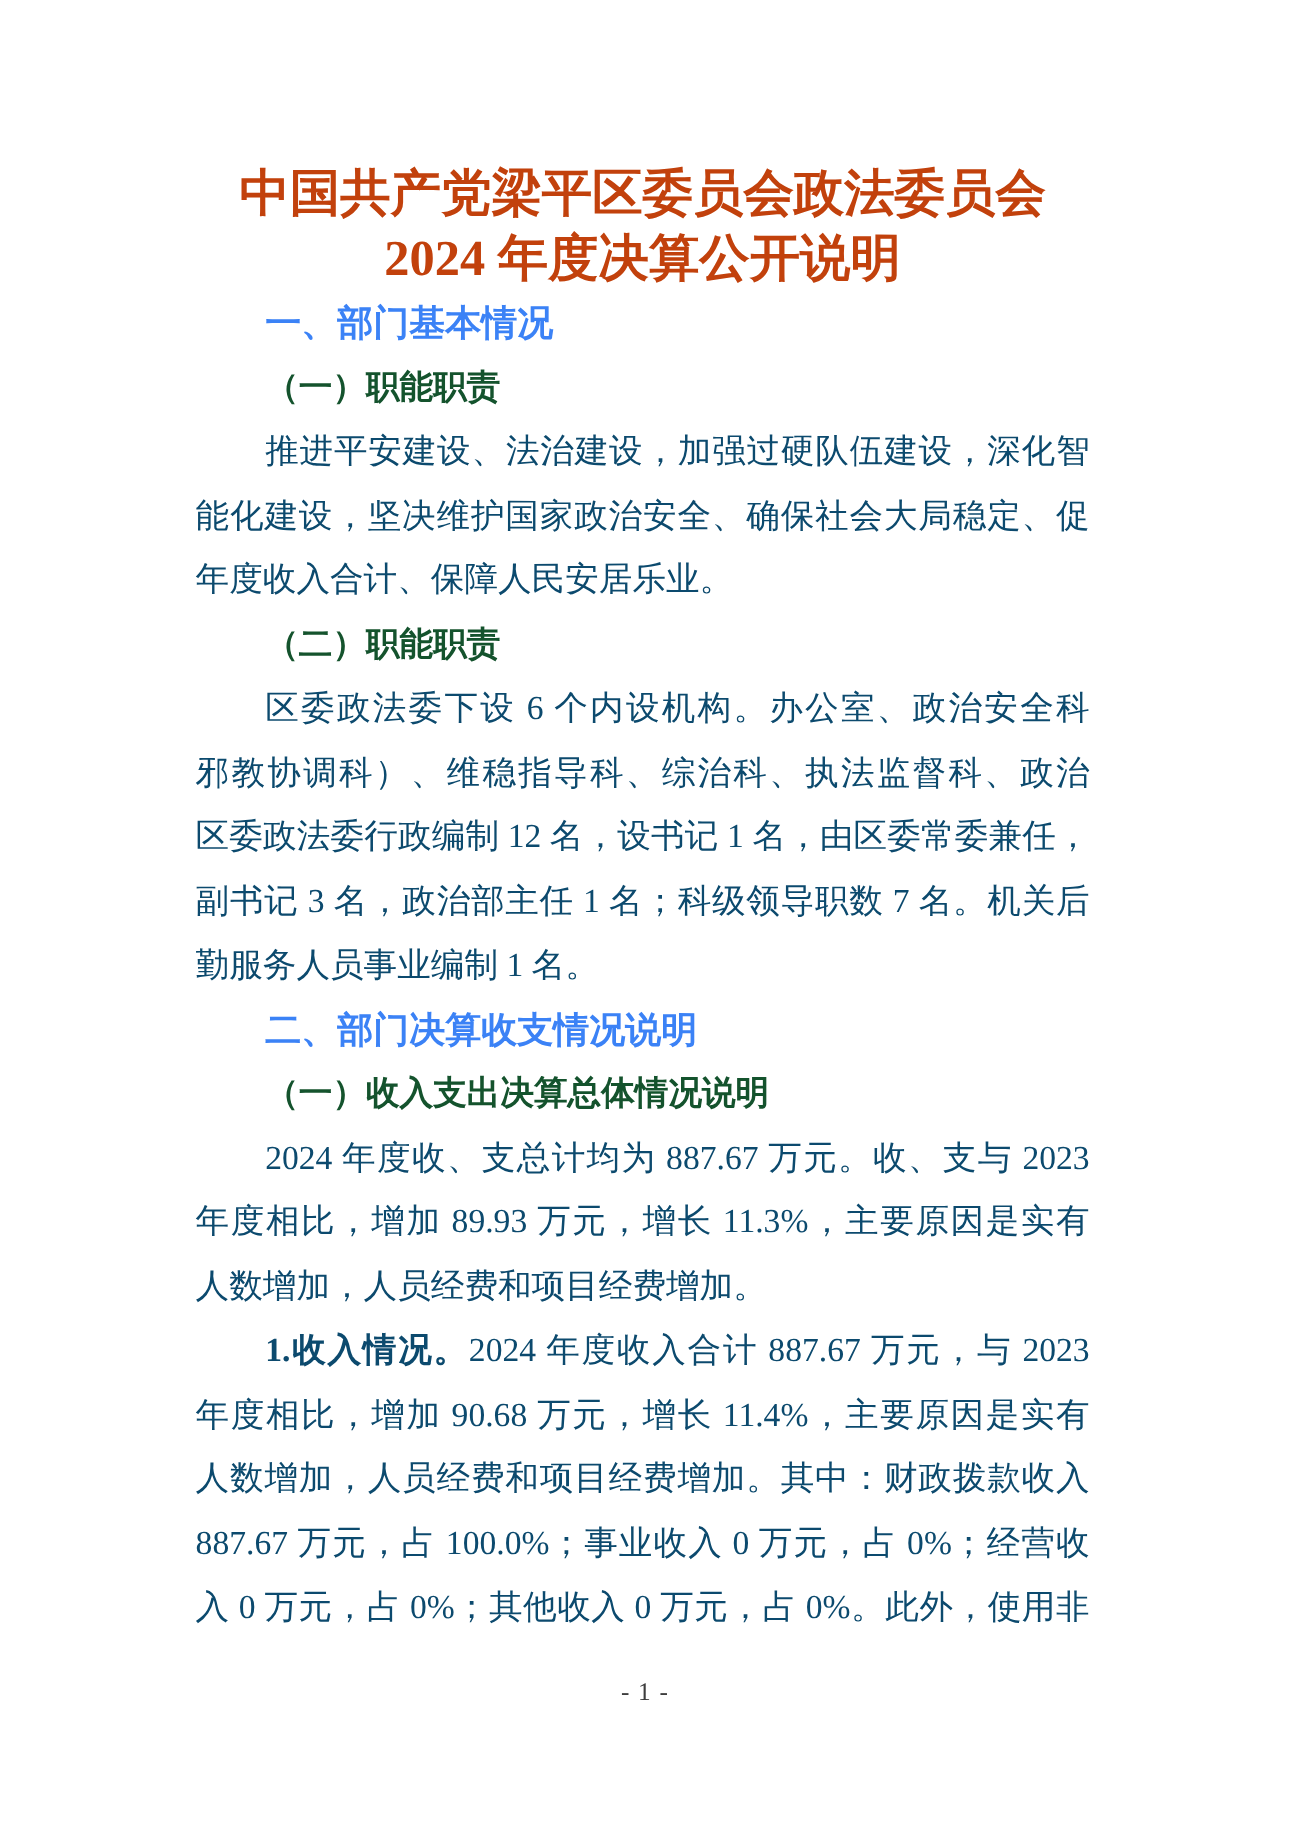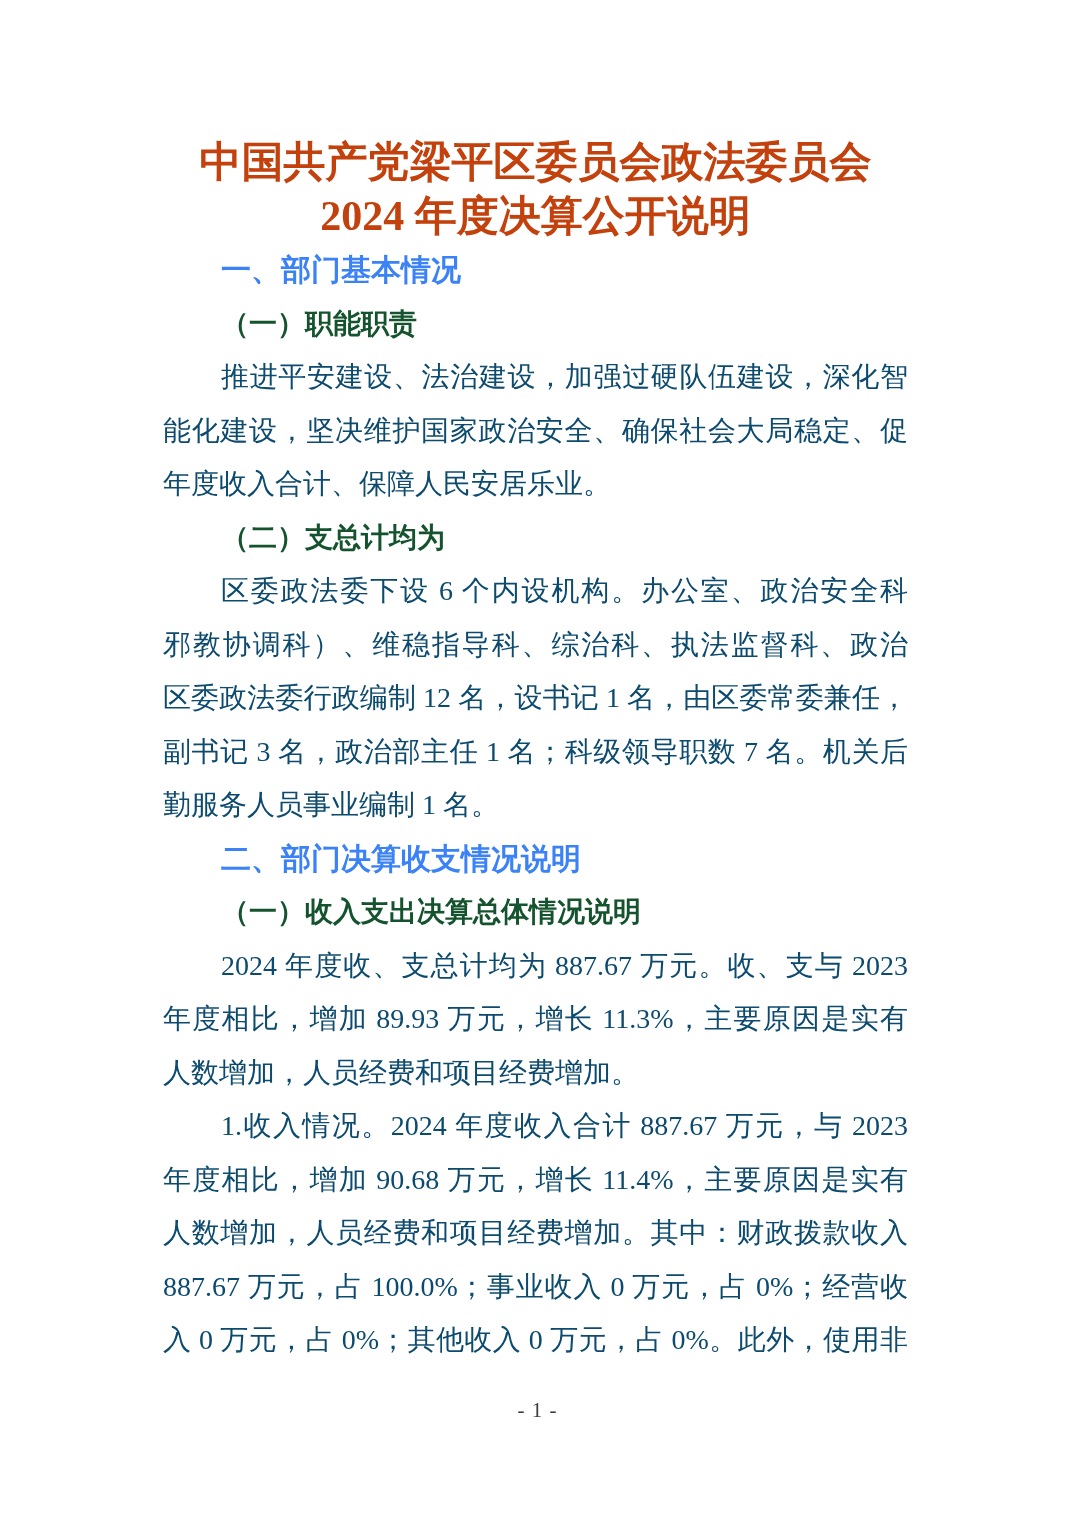--- a/index.html
+++ b/index.html
@@ -53,21 +53,21 @@
     text-indent: 58px;
     font-family: "Liberation Sans", sans-serif;
   }
   .h2 {
     font-size: 28px;
     font-weight: bold;
     color: #14532d;
     text-indent: 58px;
     font-family: "Liberation Serif", serif;
   }
-  .lead { font-weight: normal; }
+  .lead { font-weight: bold; }
   .footer {
     position: absolute;
     top: 1398px;
     left: 0;
     width: 1075px;
     text-align: center;
     font-size: 21px;
     letter-spacing: 1px;
     color: #3d3d3d;
     font-family: "Liberation Serif", serif;
@@ -83,21 +83,21 @@
     <div class="line title">2024 年度决算公开说明</div>
 
     <div class="line h1 lline">一、部门基本情况</div>
 
     <div class="line h2 lline">（一）职能职责</div>
 
     <div class="line jline indent">推进平安建设、法治建设，加强过硬队伍建设，深化智</div>
     <div class="line jline">能化建设，坚决维护国家政治安全、确保社会大局稳定、促</div>
     <div class="line lline">年度收入合计、保障人民安居乐业。</div>
 
-    <div class="line h2 lline">（二）支总计均为</div>
+    <div class="line h2 lline">（二）职能职责</div>
 
     <div class="line jline indent">区委政法委下设 6 个内设机构。办公室、政治安全科（反</div>
     <div class="line jline">邪教协调科）、维稳指导科、综治科、执法监督科、政治部，</div>
     <div class="line jline">区委政法委行政编制 12 名，设书记 1 名，由区委常委兼任，</div>
     <div class="line jline">副书记 3 名，政治部主任 1 名；科级领导职数 7 名。机关后</div>
     <div class="line lline">勤服务人员事业编制 1 名。</div>
 
     <div class="line h1 lline">二、部门决算收支情况说明</div>
 
     <div class="line h2 lline">（一）收入支出决算总体情况说明</div>

